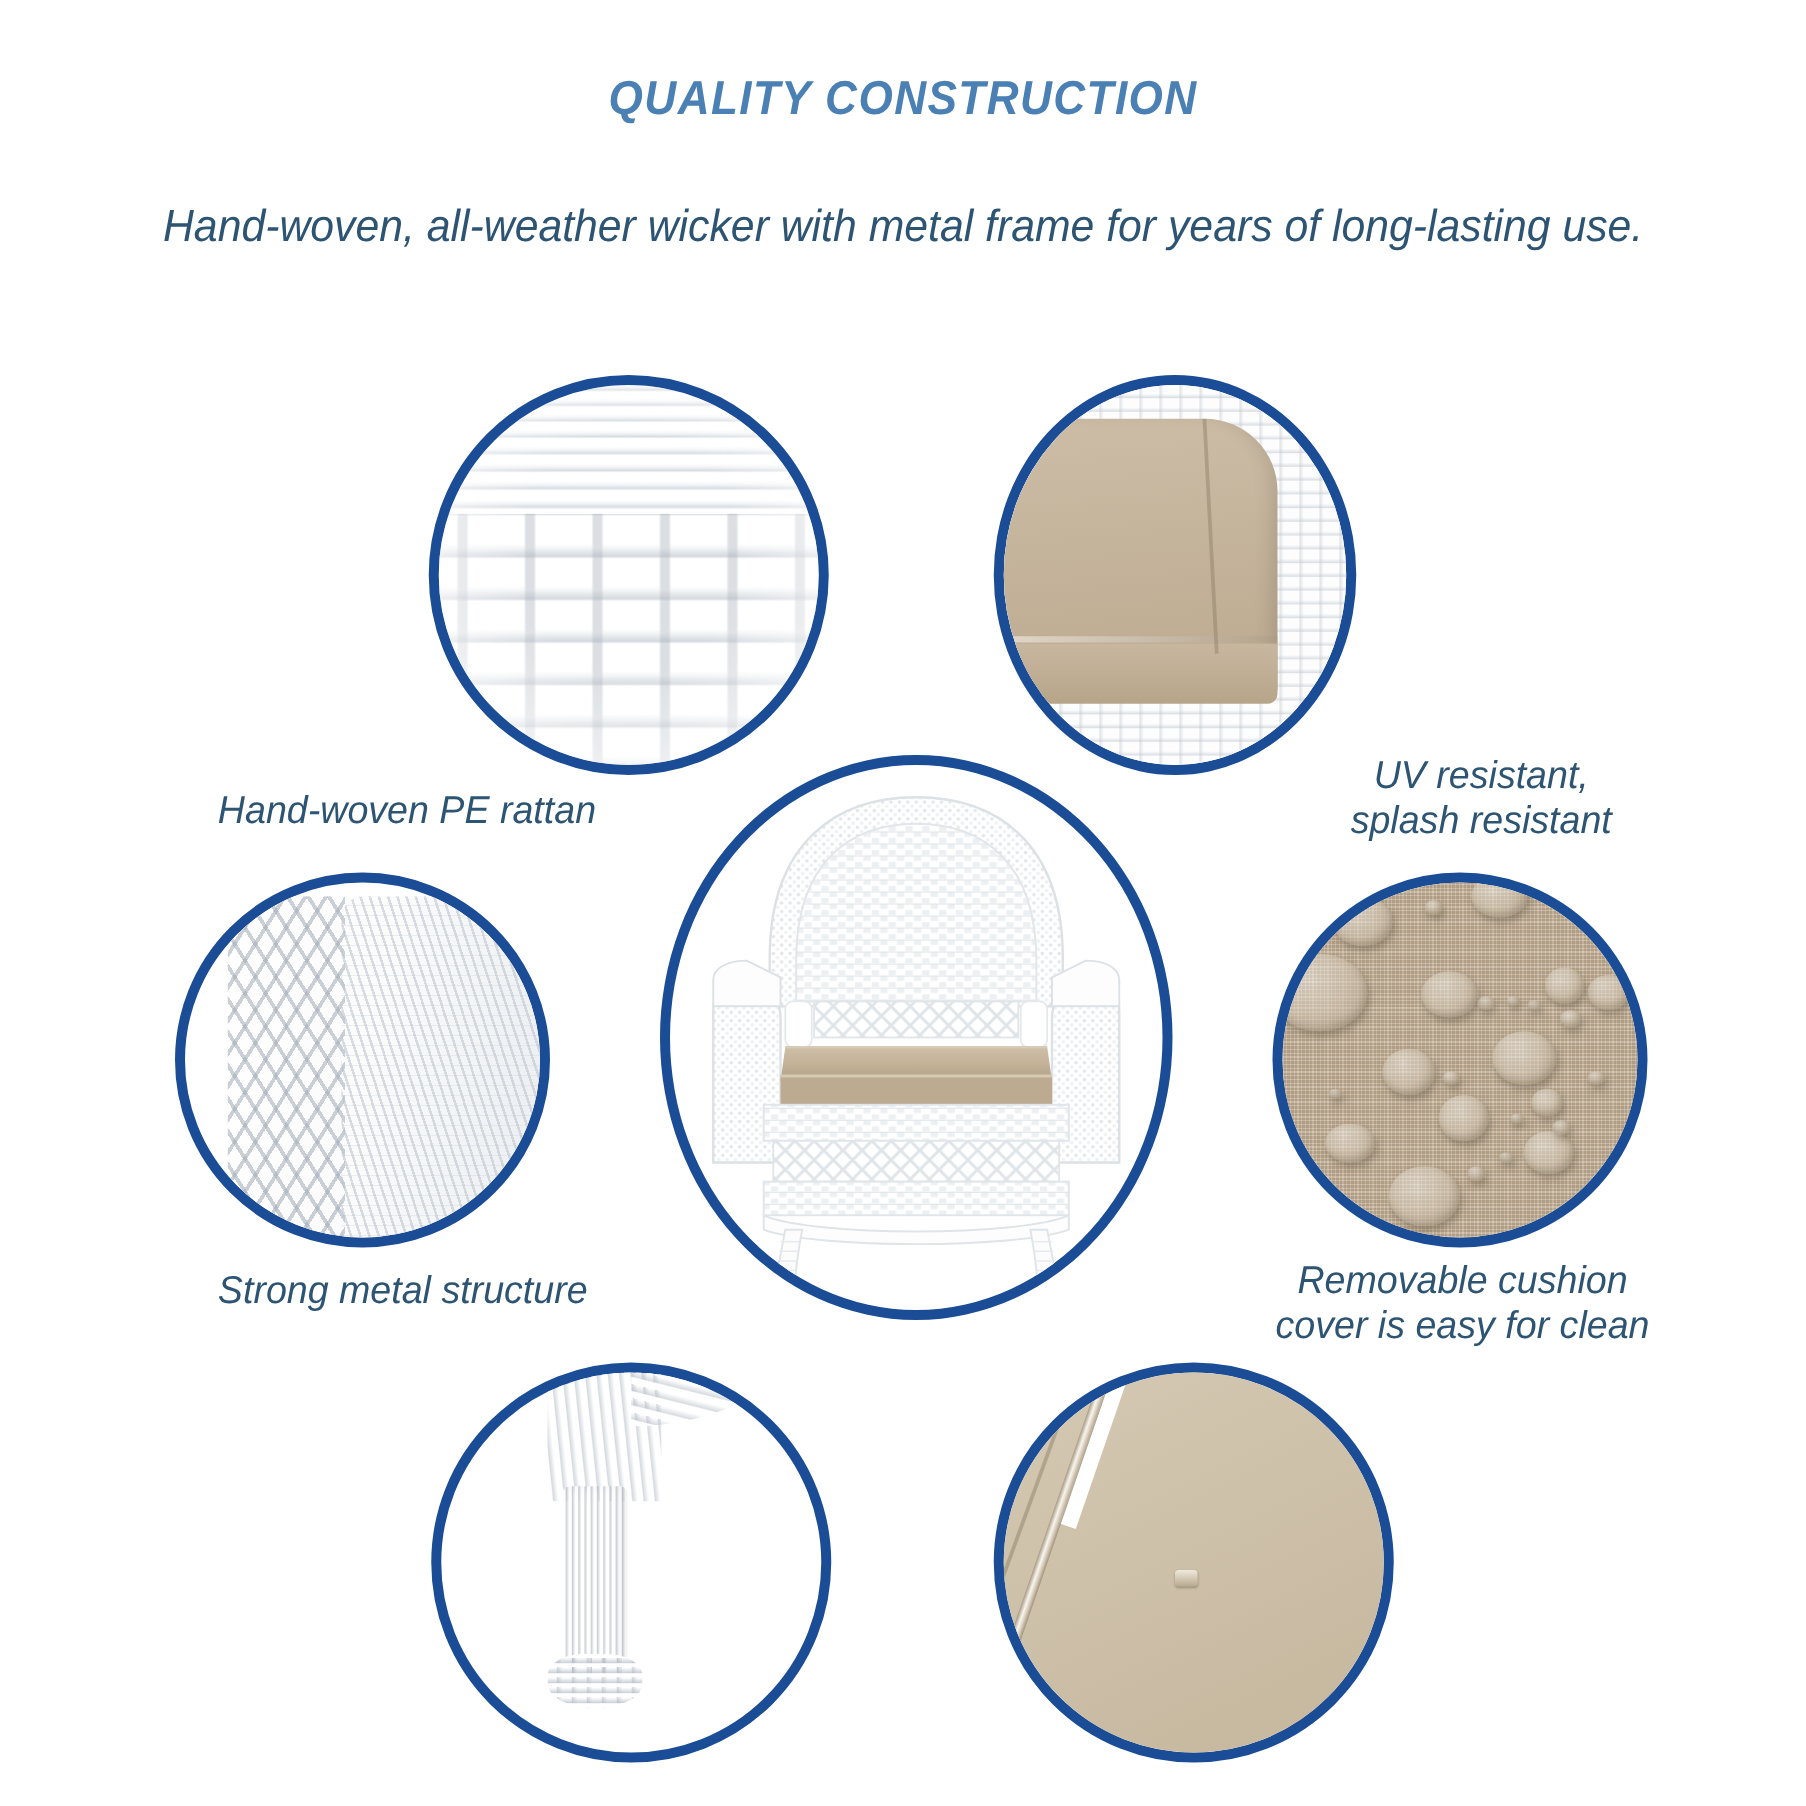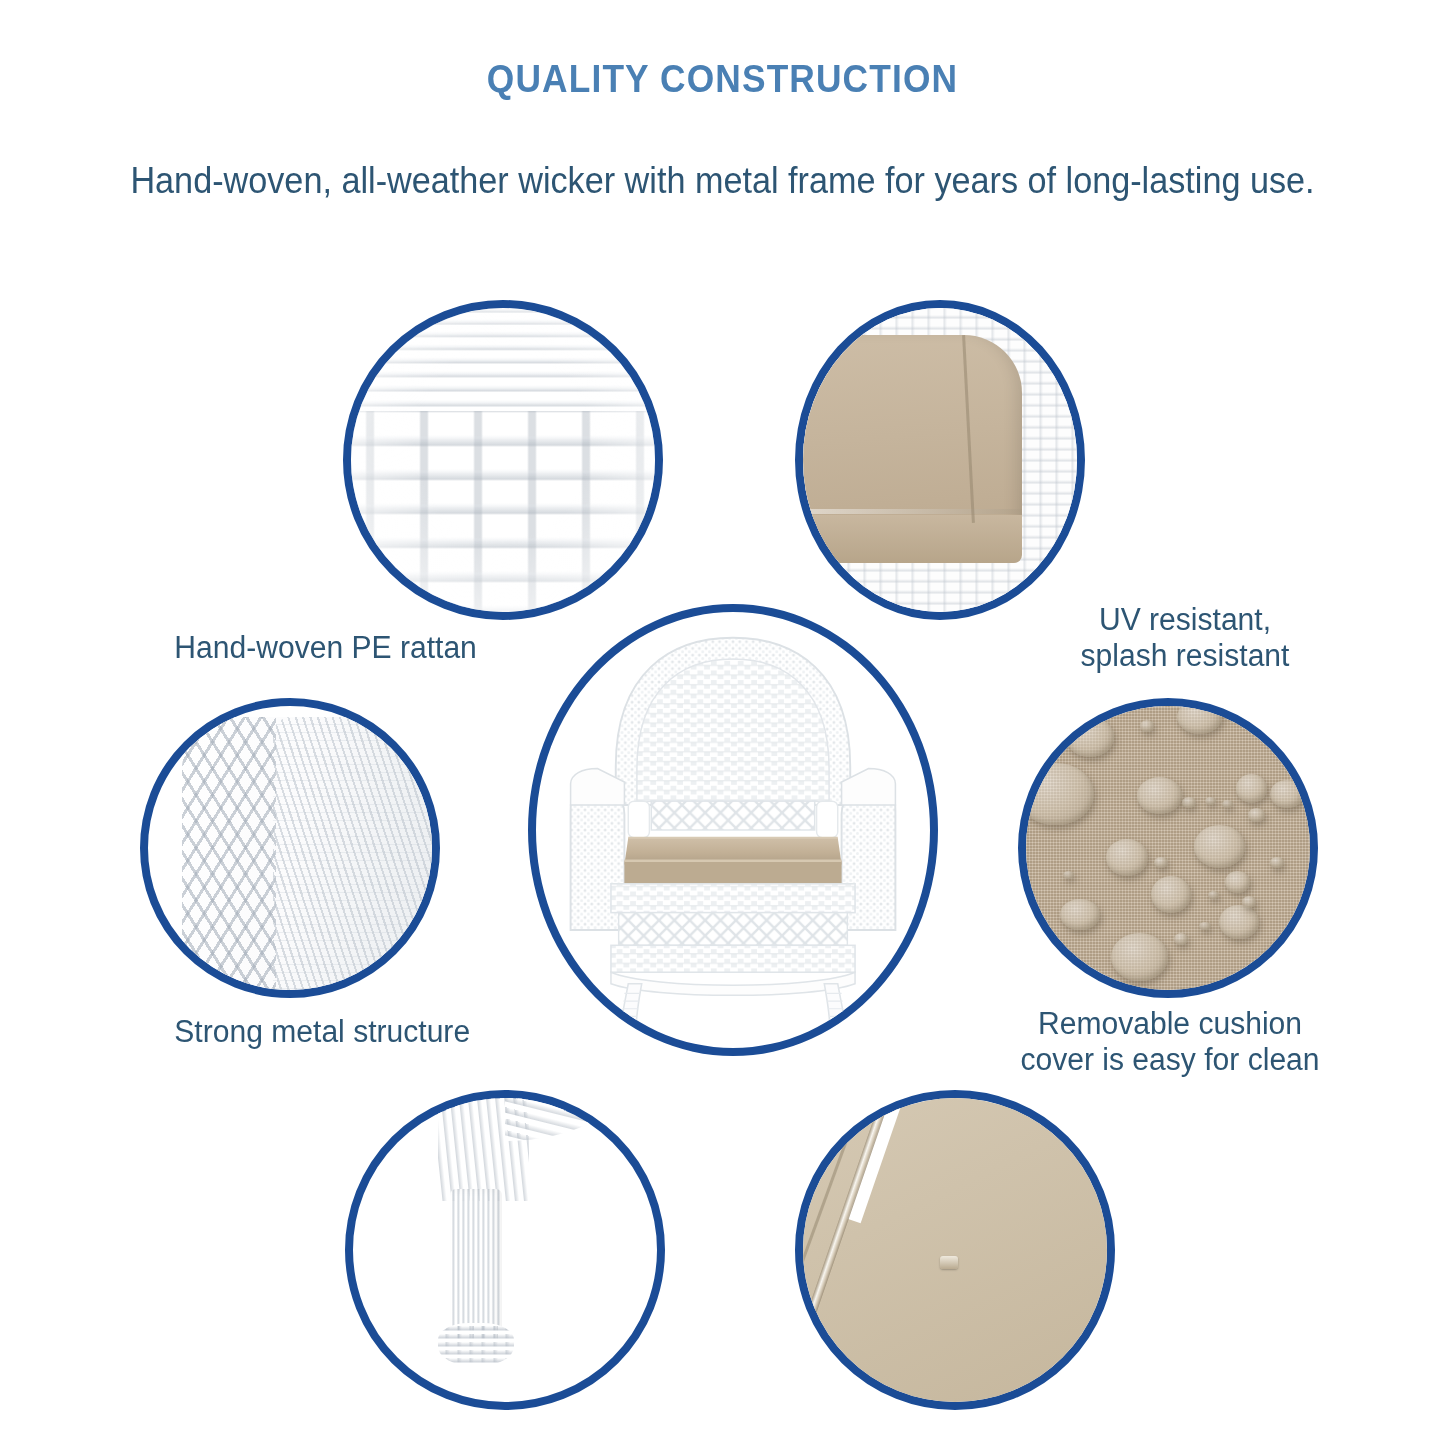--- a/index.html
+++ b/index.html
@@ -10,20 +10,21 @@
     background: #ffffff;
     font-family: "Liberation Sans", sans-serif;
     overflow: hidden;
   }
 
   #page {
     position: relative;
     width: 1445px;
     height: 1017px;
     background: #fff;
+    font-style: italic;
   }
 
   
   #title {
     position: absolute;
     top: 58px;
     left: 0;
     width: 1445px;
     text-align: center;
     font-size: 38px;

